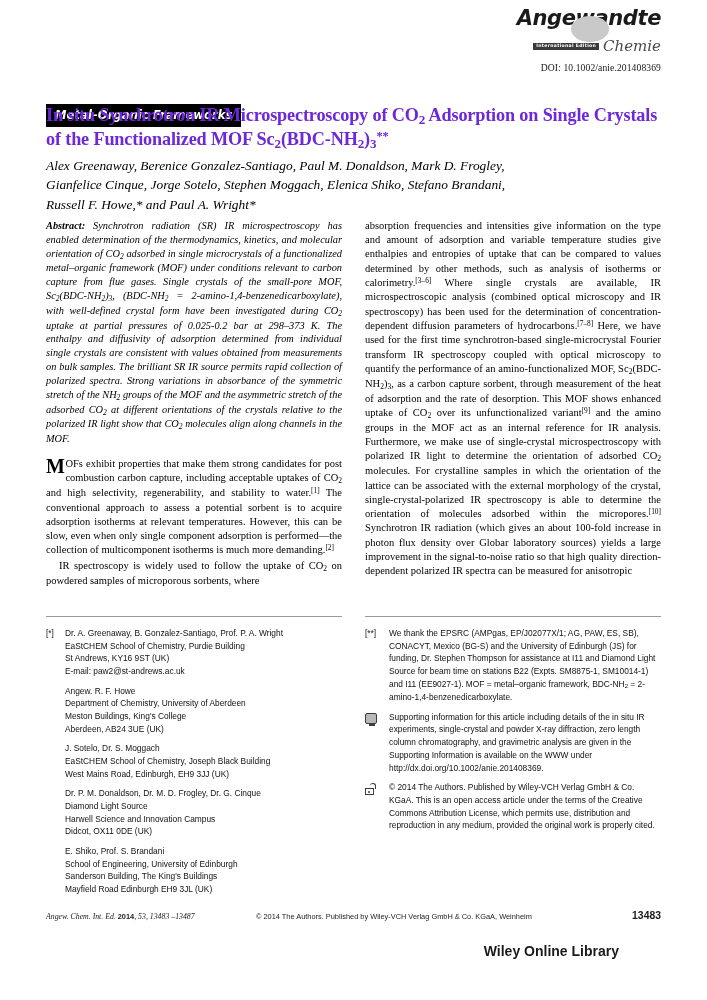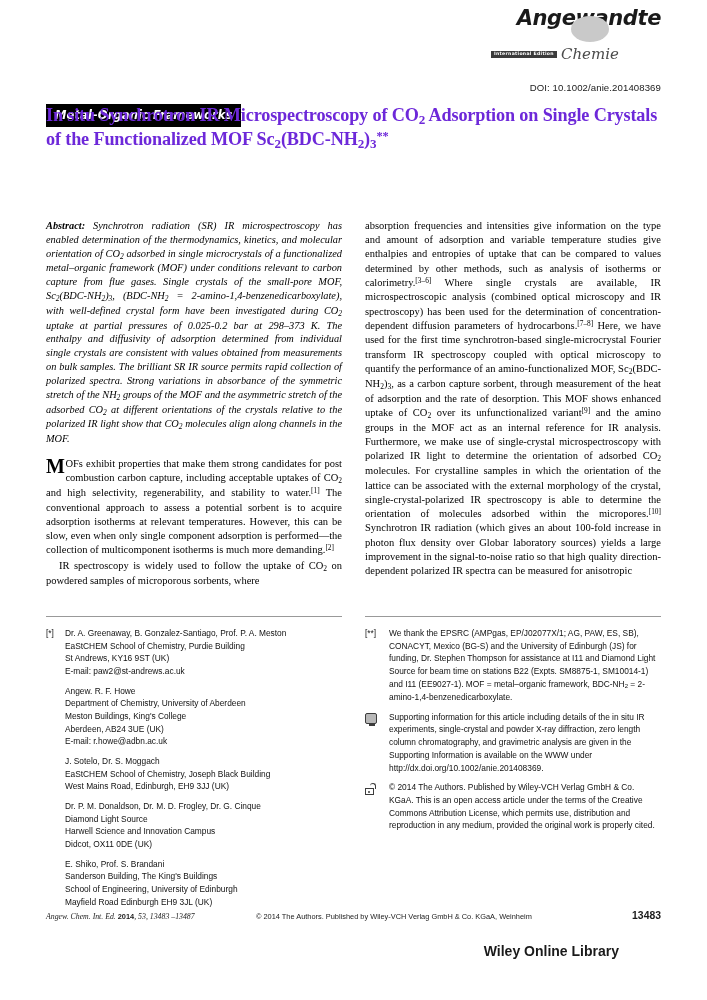--- a/index.html
+++ b/index.html
@@ -55,21 +55,22 @@
     bottom: -13px;
     width: 38px;
     height: 26px;
     border-radius: 50%;
     background: #c9c9c9;
     z-index: 0;
   }
   .ang-sub-row {
     display: flex;
     align-items: center;
-    margin-top: 18px;
+    justify-content: flex-end;
+    margin-top: 10px;
     position: relative;
     z-index: 1;
   }
   .ang-intl {
     font-family: "DejaVu Sans", sans-serif;
     font-weight: bold;
     font-size: 4.6px;
     letter-spacing: 0.3px;
     color: #ffffff;
     background: #3b3b3b;
@@ -102,25 +103,24 @@
     font-weight: bold;
     font-size: 11.5px;
     letter-spacing: 0.1px;
     padding: 4px 9px 5px 9px;
     margin-top: 37px;
   }
   .doi {
     position: absolute;
     right: 0;
     top: -5px;
-    font-family: Liberation Sans, sans-serif;
+    font-family: Liberation Serif, serif;
     font-size: 9.6px;
     color: #1a1a1a;
     letter-spacing: 0.1px;
-    margin-top: 20px;
   }
 
   
   .title {
     position: absolute;
     left: 46px;
     right: 46px;
     top: 104px;
     font-family: "Liberation Serif", serif;
     font-weight: bold;
@@ -339,20 +339,25 @@
   <div class="tagrow">
     <span class="section-tag">Metal–Organic Frameworks</span>
     <span class="doi">DOI: 10.1002/anie.201408369</span>
   </div>
 
   <div class="title">
     <span><span>In situ Synchrotron IR Microspectroscopy of CO</span><sub>2</sub><span> Adsorption on Single</span></span>
     <span><span>Crystals of the Functionalized MOF Sc</span><sub>2</sub><span>(BDC-NH</span><sub>2</sub><span>)</span><sub>3</sub><sup>**</sup></span>
   </div>
 
+  <div class="authors">
+    <div>Alex Greenaway, Berenice Gonzalez-Santiago, Paul M. Donaldson, Mark D. Frogley,</div>
+    <div>Gianfelice Cinque, Jorge Sotelo, Stephen Moggach, Elenica Shiko, Stefano Brandani,</div>
+    <div>Russell F. Howe,* and Paul A. Wright*</div>
+  </div>
 
   <div class="cols">
 
     <div class="col">
       <p class="abstract"><b>Abstract:</b><span> Synchrotron radiation (SR) IR microspectroscopy has enabled determination of the thermodynamics, kinetics, and molecular orientation of CO</span><sub>2</sub><span> adsorbed in single microcrystals of a functionalized metal–organic framework (MOF) under conditions relevant to carbon capture from flue gases. Single crystals of the small-pore MOF, Sc</span><sub>2</sub><span>(BDC-NH</span><sub>2</sub><span>)</span><sub>3</sub><span>, (BDC-NH</span><sub>2</sub><span> = 2-amino-1,4-benzenedicarboxylate), with well-defined crystal form have been investigated during CO</span><sub>2</sub><span> uptake at partial pressures of 0.025-0.2 bar at 298–373 K. The enthalpy and diffusivity of adsorption determined from individual single crystals are consistent with values obtained from measurements on bulk samples. The brilliant SR IR source permits rapid collection of polarized spectra. Strong variations in absorbance of the symmetric stretch of the NH</span><sub>2</sub><span> groups of the MOF and the asymmetric stretch of the adsorbed CO</span><sub>2</sub><span> at different orientations of the crystals relative to the polarized IR light show that CO</span><sub>2</sub><span> molecules align along channels in the MOF.</span></p>
 
       <p class="body noindent dropcap-para"><span class="dropcap">M</span><span>OFs exhibit properties that make them strong candidates for post combustion carbon capture, including acceptable uptakes of CO</span><sub>2</sub><span> and high selectivity, regenerability, and stability to water.</span><span class="ref">[1]</span><span> The conventional approach to assess a potential sorbent is to acquire adsorption isotherms at relevant temperatures. However, this can be slow, even when only single component adsorption is performed—the collection of multicomponent isotherms is much more demanding.</span><span class="ref">[2]</span></p>
 
       <p class="body"><span>IR spectroscopy is widely used to follow the uptake of CO</span><sub>2</sub><span> on powdered samples of microporous sorbents, where</span></p>
     </div>
@@ -365,35 +370,34 @@
   <div class="fn-rule left"></div>
   <div class="fn-rule right"></div>
 
   <div class="footnotes">
 
     <div class="fn-col">
 
       <div class="fn-block">
         <div class="fn-marker">[*]</div>
         <div class="fn-body">
-          <span class="fn-line">Dr. A. Greenaway, B. Gonzalez-Santiago, Prof. P. A. Meston</span>
+          <span class="fn-line">Dr. A. Greenaway, B. Gonzalez-Santiago, Prof. P. A. Wright</span>
           <span class="fn-line">EaStCHEM School of Chemistry, Purdie Building</span>
           <span class="fn-line">St Andrews, KY16 9ST (UK)</span>
           <span class="fn-line">E-mail: paw2@st-andrews.ac.uk</span>
         </div>
       </div>
 
       <div class="fn-block">
         <div class="fn-marker"></div>
         <div class="fn-body">
           <span class="fn-line">Angew. R. F. Howe</span>
           <span class="fn-line">Department of Chemistry, University of Aberdeen</span>
           <span class="fn-line">Meston Buildings, King's College</span>
           <span class="fn-line">Aberdeen, AB24 3UE (UK)</span>
-          <span class="fn-line">E-mail: r.howe@adbn.ac.uk</span>
         </div>
       </div>
 
       <div class="fn-block">
         <div class="fn-marker"></div>
         <div class="fn-body">
           <span class="fn-line">J. Sotelo, Dr. S. Moggach</span>
           <span class="fn-line">EaStCHEM School of Chemistry, Joseph Black Building</span>
           <span class="fn-line">West Mains Road, Edinburgh, EH9 3JJ (UK)</span>
         </div>
@@ -406,22 +410,22 @@
           <span class="fn-line">Diamond Light Source</span>
           <span class="fn-line">Harwell Science and Innovation Campus</span>
           <span class="fn-line">Didcot, OX11 0DE (UK)</span>
         </div>
       </div>
 
       <div class="fn-block">
         <div class="fn-marker"></div>
         <div class="fn-body">
           <span class="fn-line">E. Shiko, Prof. S. Brandani</span>
+          <span class="fn-line">School of Engineering, University of Edinburgh</span>
           <span class="fn-line">Sanderson Building, The King's Buildings</span>
-          <span class="fn-line">School of Engineering, University of Edinburgh</span>
           <span class="fn-line">Mayfield Road Edinburgh EH9 3JL (UK)</span>
         </div>
       </div>
 
     </div>
 
     <div class="fn-col">
 
       <div class="fn-block">
         <div class="fn-marker wide">[**]</div>

